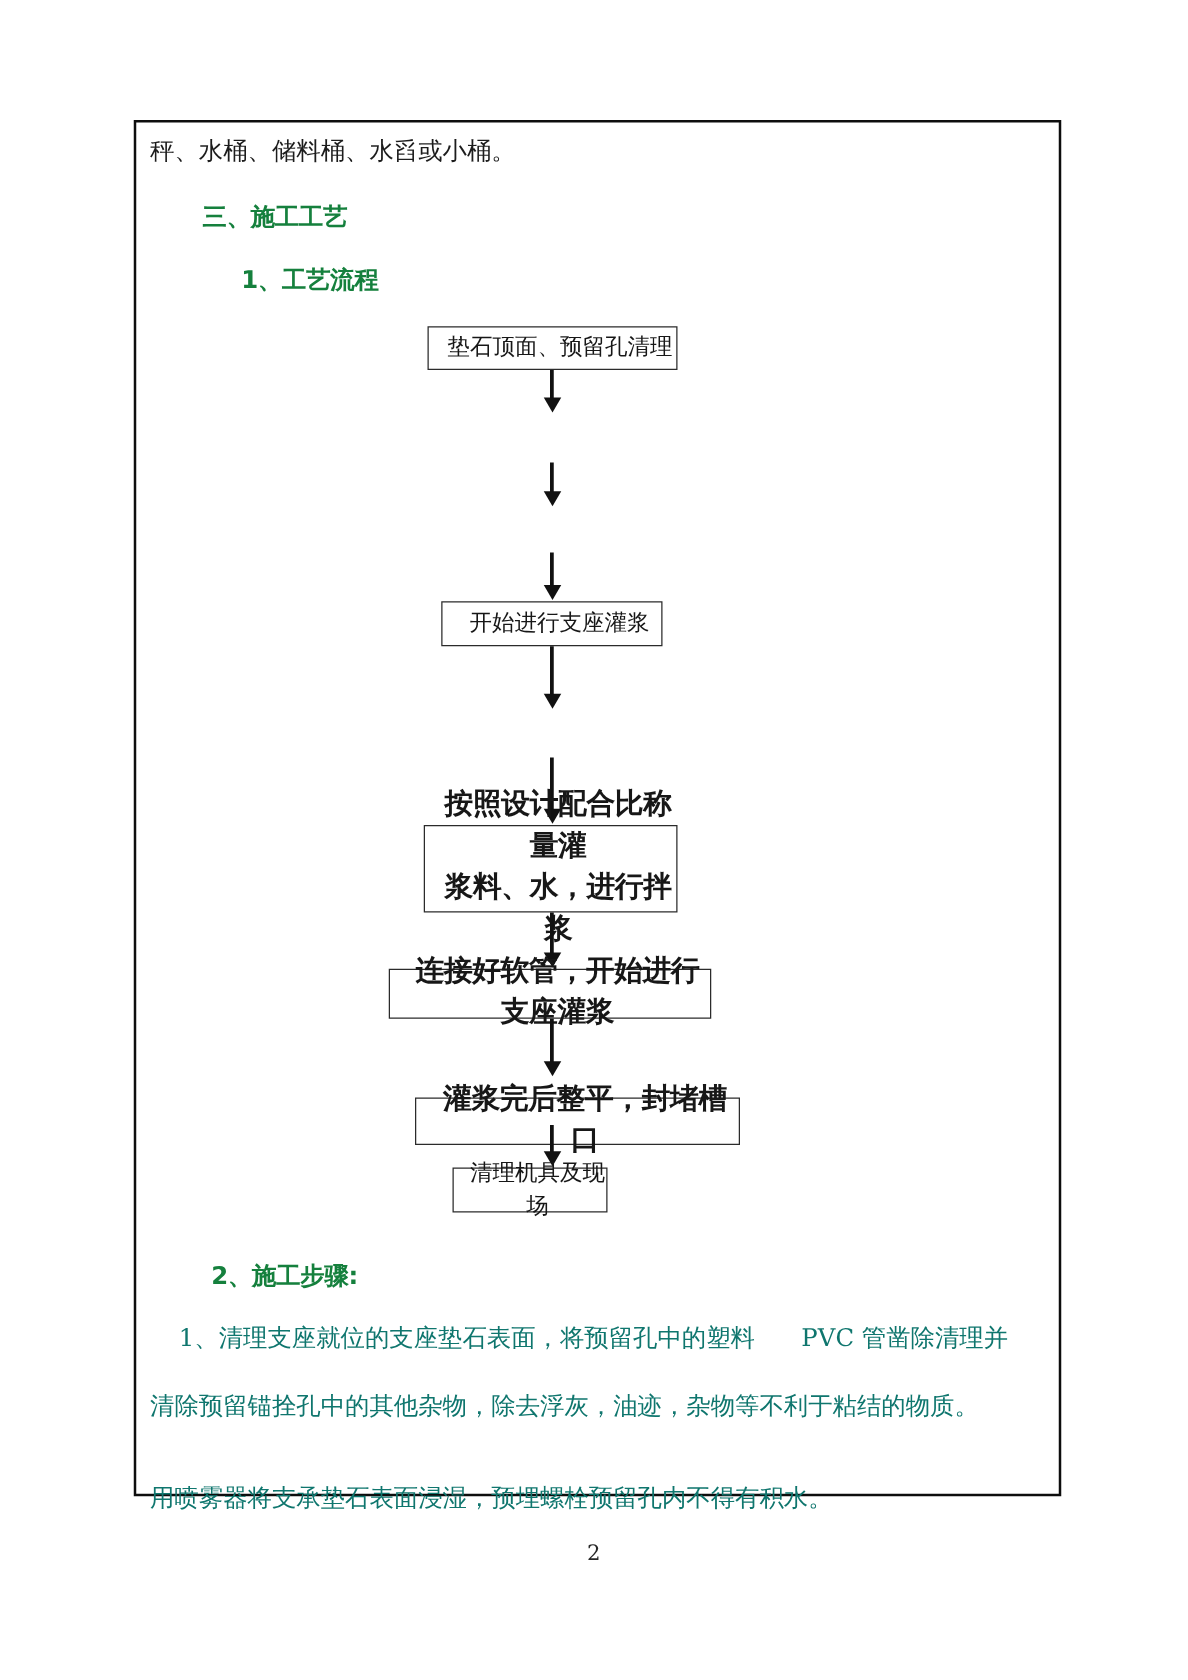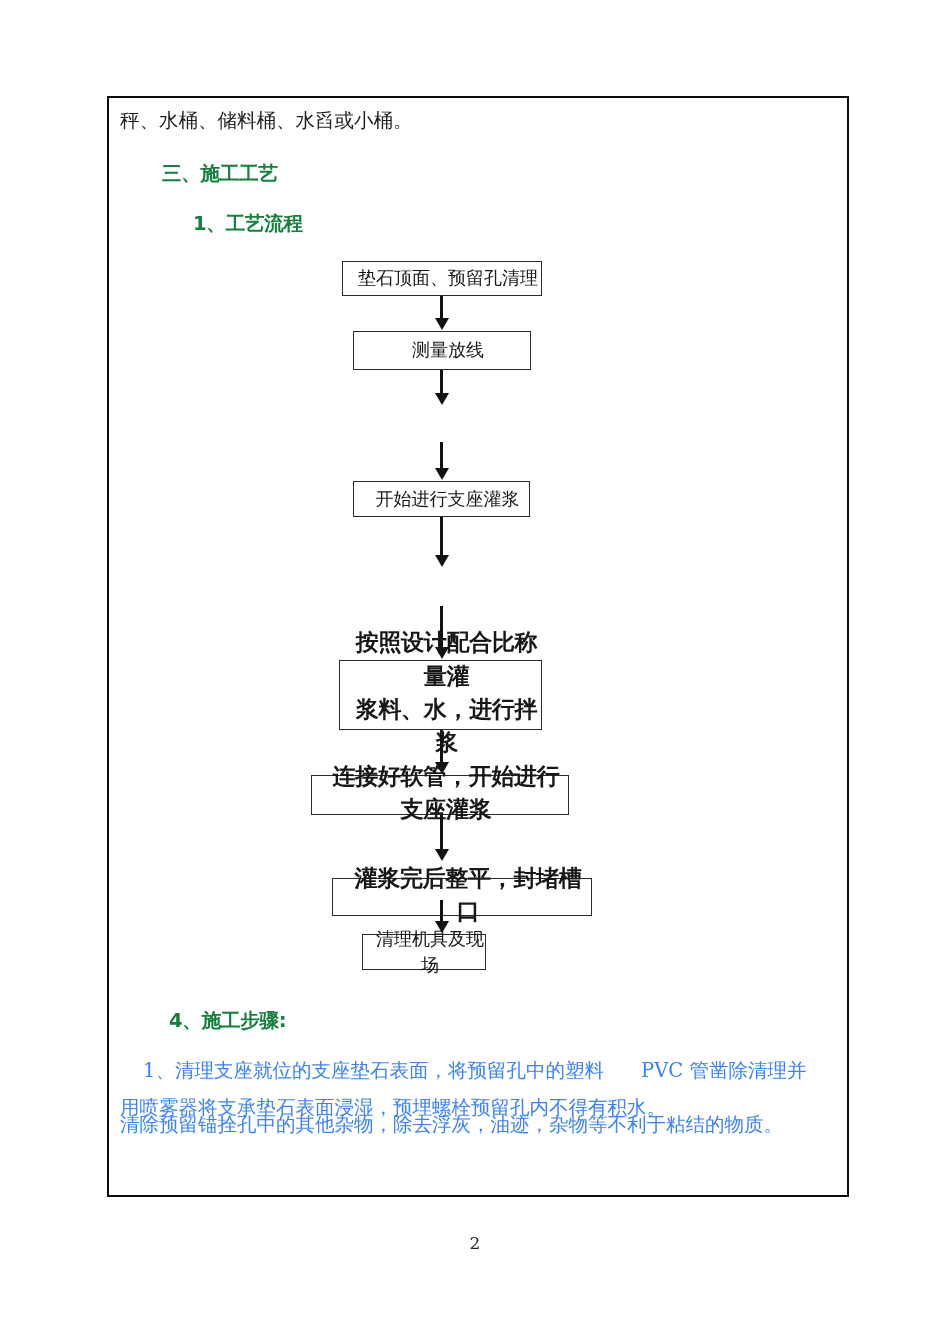--- a/index.html
+++ b/index.html
@@ -47,21 +47,21 @@
     font-weight: bold;
     white-space: pre;
     color: #15803d;
     font-family: "DejaVu Sans", "Liberation Sans", sans-serif;
     letter-spacing: -0.2px;
   }
   .bodyline {
     position: absolute;
     font-size: 19.5px;
     white-space: pre;
-    color: #3b82f6;
+    color: #0f766e;
   }
 
   
   #flowchart {
     position: absolute;
     left: 0;
     top: 0;
     width: 742px;
     height: 1101px;
     pointer-events: none;
@@ -129,21 +129,20 @@
 
     <div class="heading" style="left:53px; top:62px;">三、施工工艺</div>
 
     <div class="heading" style="left:53px; top:112px;margin-left:31px;">1、工艺流程</div>
 
     <div id="flowchart">
 
       <div class="fc-box" style="left:233px; top:163px; width:200px; height:35px;">垫石顶面、预留孔清理</div>
       <div class="fc-arrow" style="left:331px; top:198px; height:23px;"></div>
 
-      <div class="fc-box" style="left:244px; top:233px; width:178px; height:39px;">测量放线</div>
       <div class="fc-arrow" style="left:331px; top:272px; height:24px;"></div>
 
       <div class="fc-arrow" style="left:331px; top:344px; height:27px;"></div>
 
       <div class="fc-box" style="left:244px; top:383px; width:177px; height:36px;">开始进行支座灌浆</div>
       <div class="fc-arrow" style="left:331px; top:419px; height:39px;"></div>
 
       <div class="fc-arrow" style="left:331px; top:508px; height:42px;"></div>
 
       <div class="fc-box bold" style="left:230px; top:562px; width:203px; height:70px;">按照设计配合比称量灌
@@ -152,24 +151,24 @@
 
       <div class="fc-box bold" style="left:202px; top:677px; width:258px; height:40px;">连接好软管，开始进行支座灌浆</div>
       <div class="fc-arrow" style="left:331px; top:717px; height:35px;"></div>
 
       <div class="fc-box bold" style="left:223px; top:780px; width:260px; height:38px;">灌浆完后整平，封堵槽口</div>
       <div class="fc-arrow" style="left:331px; top:802px; height:22px;"></div>
 
       <div class="fc-box" style="left:253px; top:836px; width:124px; height:36px;">清理机具及现场</div>
     </div>
 
-    <div class="heading" style="left:60px; top:909px;">4、施工步骤:</div>
+    <div class="heading" style="left:60px; top:909px;">2、施工步骤:</div>
 
     <div class="bodyline" style="left:34px; top:959px;">1、清理支座就位的支座垫石表面，将预留孔中的塑料      PVC 管凿除清理并</div>
 
     <div class="bodyline" style="left:11px; top:1013px;">清除预留锚拴孔中的其他杂物，除去浮灰，油迹，杂物等不利于粘结的物质。</div>
 
-    <div class="bodyline" style="left:11px; top:996px;font-family:Liberation Serif, serif;">用喷雾器将支承垫石表面浸湿，预埋螺栓预留孔内不得有积水。</div>
+    <div class="bodyline" style="left:11px; top:1087px;font-family:Liberation Serif, serif;">用喷雾器将支承垫石表面浸湿，预埋螺栓预留孔内不得有积水。</div>
 
   </div>
 </div>
 
 <div id="page-number">2</div>
 
 </body></html>

